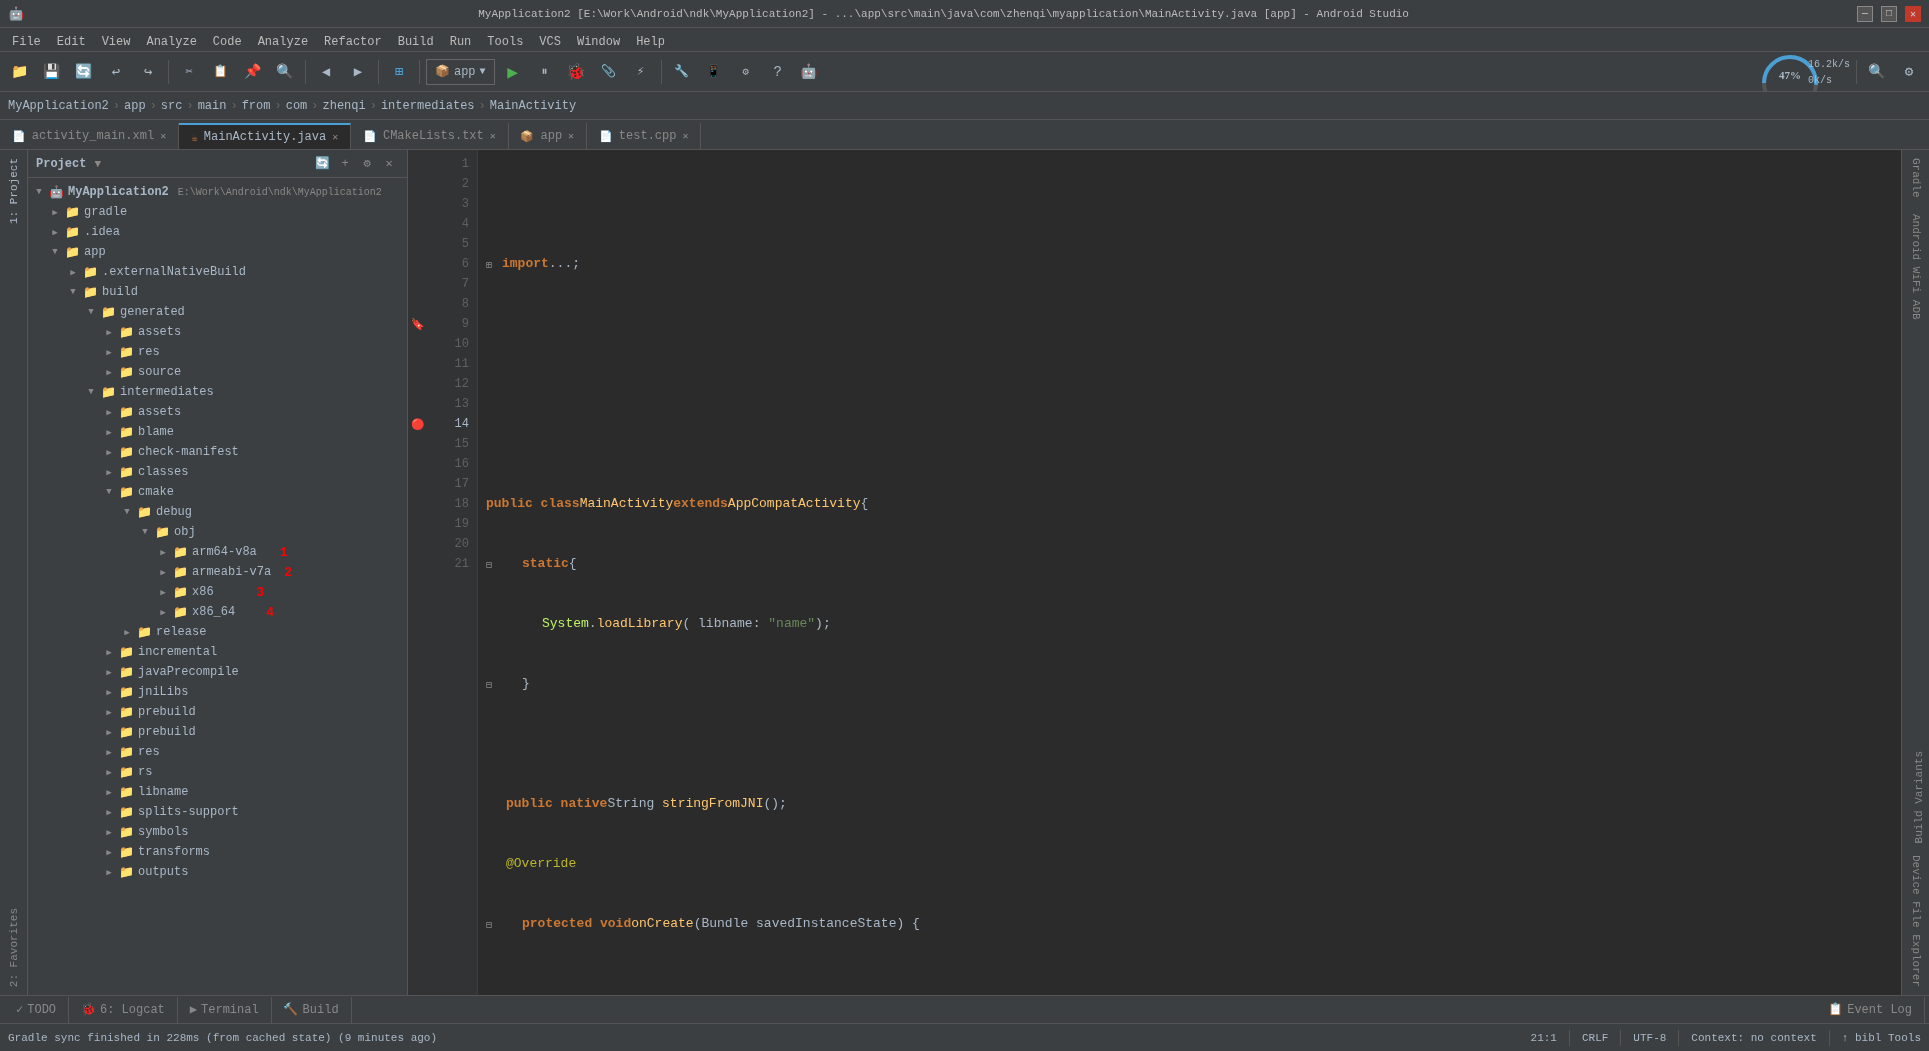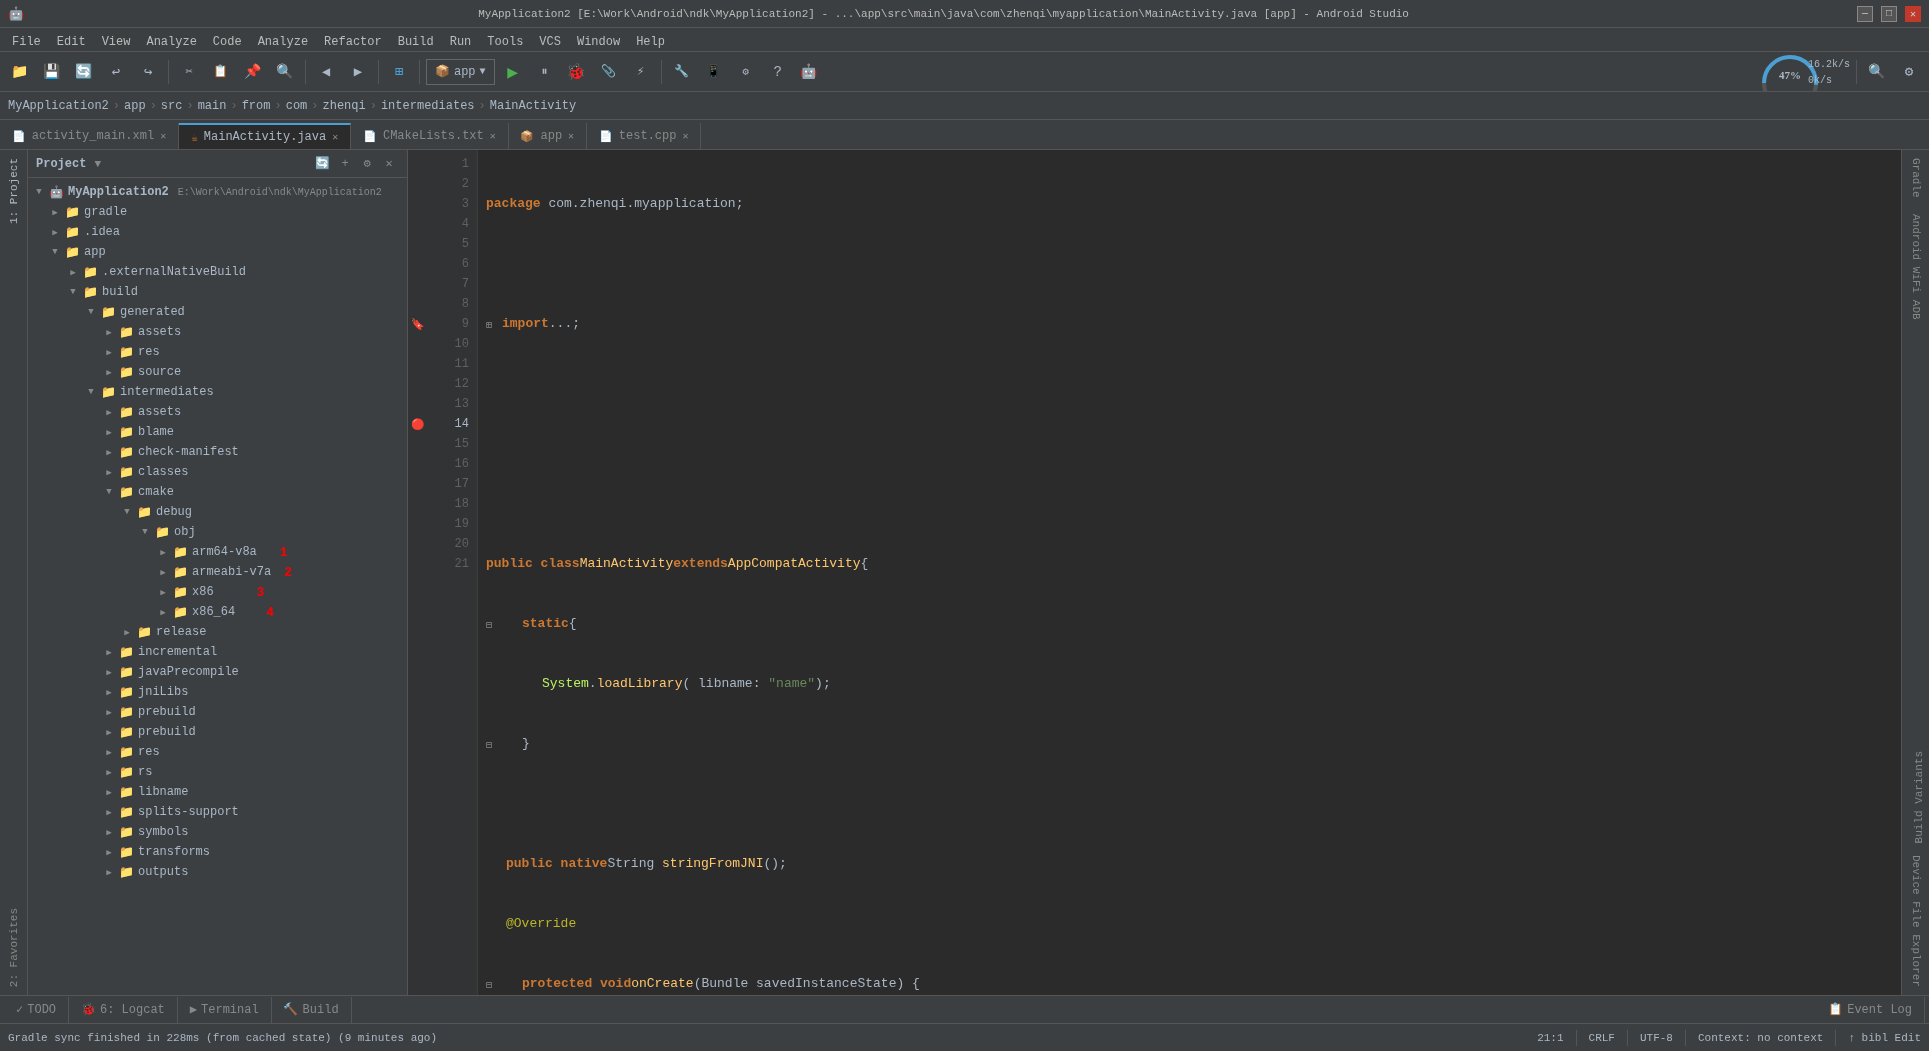--- a/index.html
+++ b/index.html
@@ -805,21 +805,20 @@
         <div class="line-num">15</div>
         <div class="line-num">16</div>
         <div class="line-num">17</div>
         <div class="line-num">18</div>
         <div class="line-num">19</div>
         <div class="line-num">20</div>
         <div class="line-num">21</div>
       </div>
 
       <div id="code-content">
-        <div class="code-line"><span class="kw">package</span> <span class="plain"> com.zhenqi.myapplication;</span></div>
         <div class="code-line">&nbsp;</div>
         <div class="code-line"><span class="fold-icon">⊞</span><span class="kw">import</span> <span class="plain">...;</span></div>
         <div class="code-line">&nbsp;</div>
         <div class="code-line">&nbsp;</div>
         <div class="code-line">&nbsp;</div>
         <div class="code-line"><span class="kw">public class</span> <span class="class-name">MainActivity</span> <span class="kw">extends</span> <span class="class-name">AppCompatActivity</span> <span class="plain">{</span></div>
         <div class="code-line"><span class="fold-icon">⊟</span><span style="padding-left:20px;"></span><span class="kw">static</span> <span class="plain">{</span></div>
         <div class="code-line"><span style="padding-left:56px;"></span><span class="sys">System</span><span class="plain">.</span><span class="method">loadLibrary</span><span class="plain">( libname: </span><span class="str">"name"</span><span class="plain">);</span></div>
         <div class="code-line"><span class="fold-icon">⊟</span><span style="padding-left:20px;"></span><span class="plain">}</span></div>
         <div class="code-line">&nbsp;</div>
@@ -874,14 +873,14 @@
   <span>Gradle sync finished in 228ms (from cached state) (9 minutes ago)</span>
   <div style="flex:1;"></div>
   <span>21:1</span>
   <div class="status-sep"></div>
   <span>CRLF</span>
   <div class="status-sep"></div>
   <span>UTF-8</span>
   <div class="status-sep"></div>
   <span>Context: no context</span>
   <div class="status-sep"></div>
-  <span>↑ bibl Edit</span>
+  <span>↑ bibl Tools</span>
 </div>
 
 </body></html>

